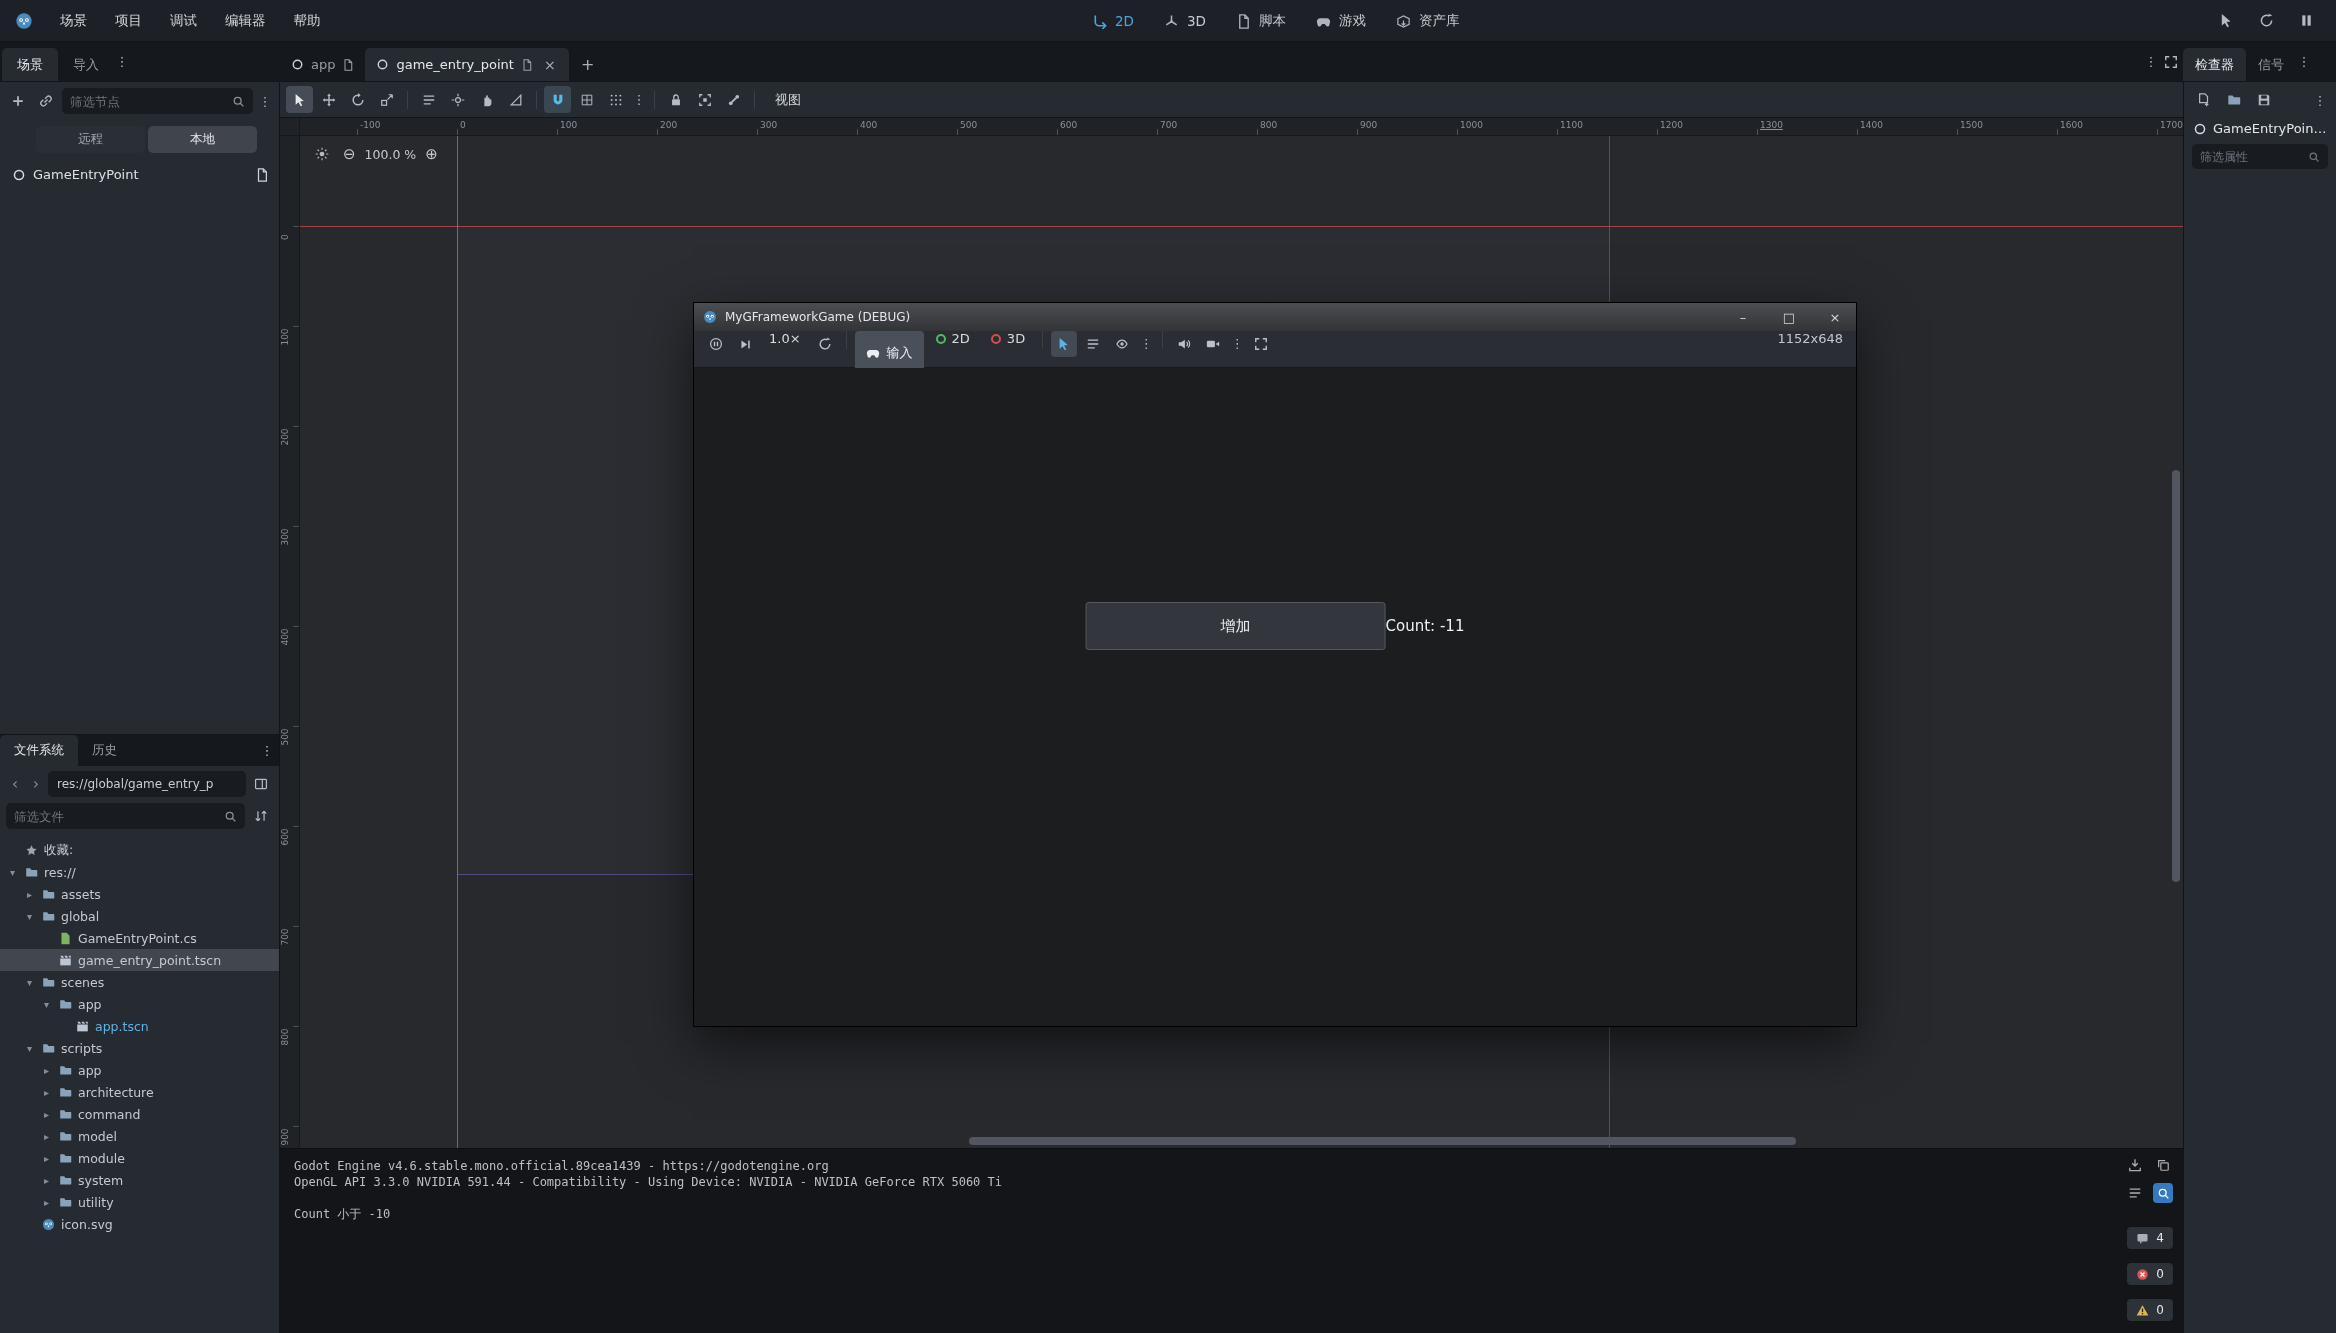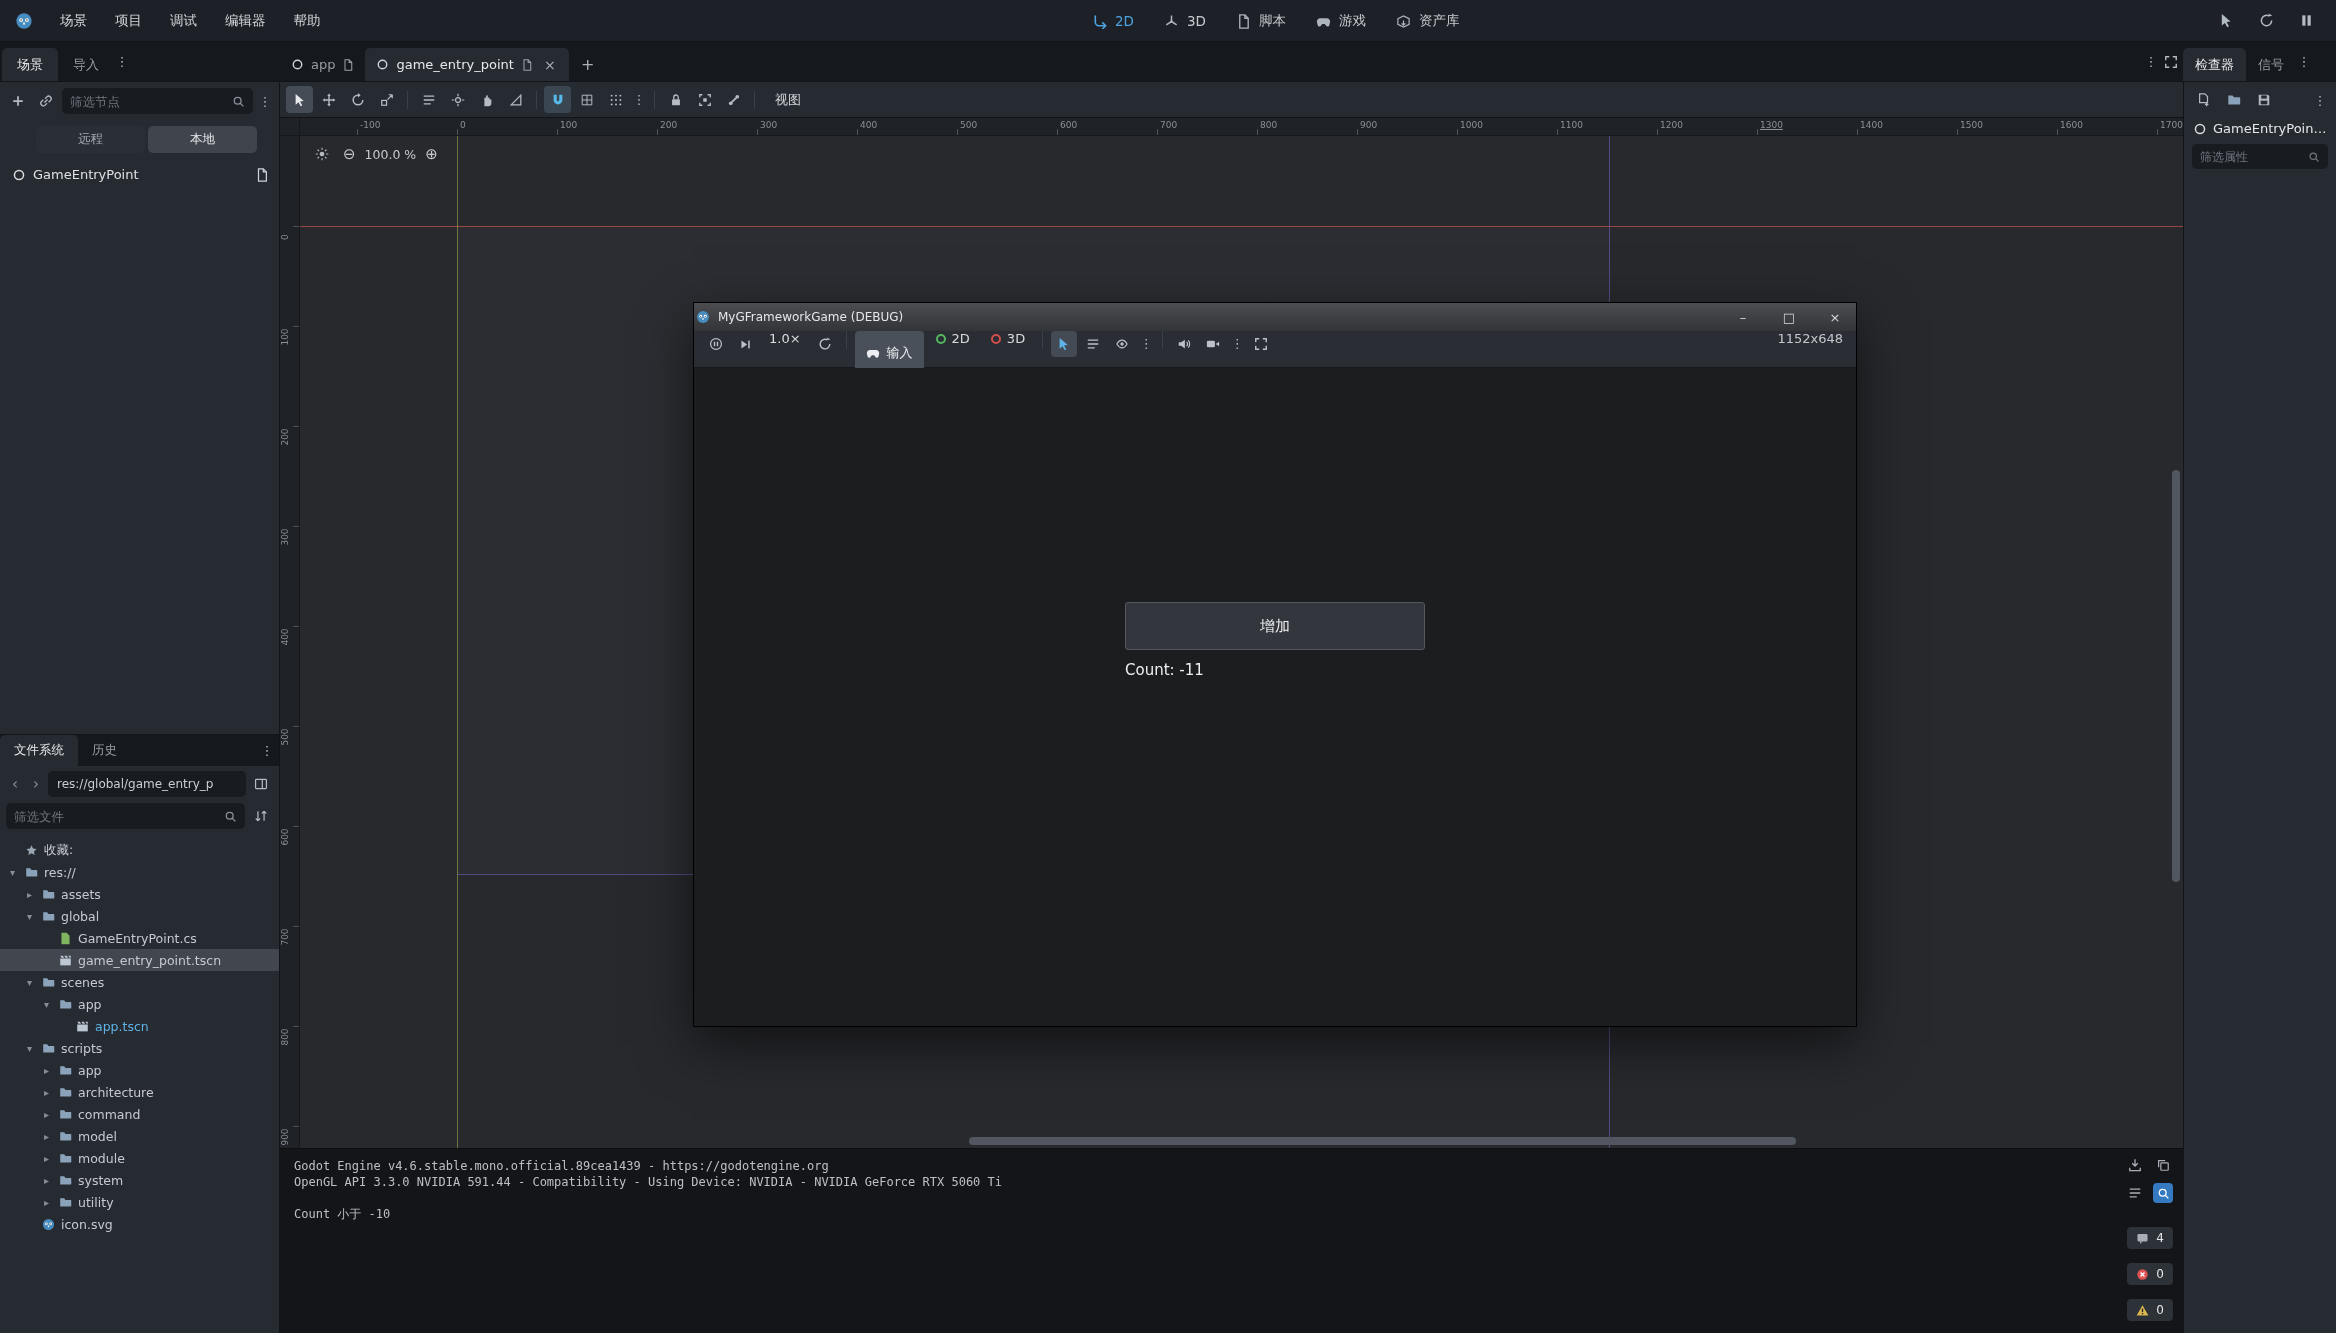--- a/index.html
+++ b/index.html
@@ -86,36 +86,36 @@
 .axis-y{position:absolute;top:0;bottom:0;left:157px;width:1px;background:rgba(154,170,74,.6)}
 .vp-line-r{position:absolute;top:0;bottom:0;left:1309px;width:1px;background:rgba(125,108,220,.5)}
 .vp-line-b{position:absolute;left:157px;width:1152px;top:738px;height:1px;background:rgba(125,108,220,.5)}
 .zoom-bar{position:absolute;left:10px;top:6px;display:flex;align-items:center;gap:9px;color:#c6cacf;z-index:3}
 .zoom-glyph{font-size:15px;color:#c6cacf}
 .zoom-label{font-size:12.5px}
 .hscroll-handle{position:absolute;left:669px;bottom:3px;width:827px;height:8px;border-radius:4px;background:#515660;z-index:4}
 .vscroll-handle{position:absolute;right:3px;top:334px;width:8px;height:412px;border-radius:4px;background:#515660;z-index:4}
 
 .game-window{position:absolute;left:393px;top:166px;width:1164px;height:725px;background:#1c1d20;border:1px solid #000;box-shadow:0 18px 50px rgba(0,0,0,.55);z-index:5;display:flex;flex-direction:column}
-.gw-titlebar{height:28px;background:linear-gradient(#4b4d51,#323438);display:flex;align-items:center;gap:8px;padding:0 2px 0 2px;flex:none}
+.gw-titlebar{height:28px;background:linear-gradient(#4b4d51,#323438);display:flex;align-items:center;gap:8px;padding:0 2px 0 9px;flex:none}
 .gw-title{font-size:12px;color:#e4e6e8}
 .gw-spacer{flex:1}
 .win-btn{width:38px;height:28px;display:flex;align-items:center;justify-content:center;color:#d6d9dc;font-size:13px}
 .gw-toolbar{height:37px;background:#2a2d33;border-bottom:1px solid #17191c;display:flex;align-items:flex-start;gap:3px;padding:0 9px;flex:none}
 .gw-btn{width:26px;height:26px;border-radius:4px;display:flex;align-items:center;justify-content:center;color:#bcc1c8}
 .gw-btn.active{background:#434a54;color:#5fb2e6}
 .gw-speed{padding:0 8px;font-size:13px;color:#dadde1}
 .gw-toggle{display:flex;align-items:center;gap:7px;height:44px;padding:0 11px;border-radius:4px;background:#4a505a;color:#eceef1;font-size:13px}
 .gw-radio{display:flex;align-items:center;gap:6px;padding:0 9px;color:#d8dbde;font-size:13px}
 .ring{width:10px;height:10px;border-radius:50%;border:2.5px solid}
 .ring.g{border-color:#53b85f}
 .ring.r{border-color:#d14f4a}
 .gw-res{margin-left:auto;font-size:13px;color:#c3c7cd;padding-right:4px}
 .gw-content{flex:1;position:relative;background:#1c1d1f}
-.gw-stack{position:absolute;left:50%;top:234px;transform:translateX(-50%);display:flex;flex-direction:column;}
+.gw-stack{position:absolute;left:50%;top:234px;transform:translateX(-50%);display:flex;flex-direction:row;align-items:center}
 .g-btn{width:300px;height:48px;background:#33363d;border:1px solid #54585f;border-radius:3px;color:#eef0f2;font-family:inherit;font-size:15px;display:flex;align-items:center;justify-content:center}
 .g-count{margin:11px 0;font-size:15px;color:#eef0f2;height:18px;line-height:18px}
 
 .output{position:absolute;left:0;right:0;bottom:0;height:185px;background:#141519;border-top:1px solid #0e0f12;padding:9px 0 0 14px;font-family:"DejaVu Sans Mono","Liberation Mono",monospace;font-size:12px;color:#bcc0c6}
 .out-line{height:16px;line-height:16px;white-space:pre}
 .out-controls{position:absolute;top:6px;right:10px;display:flex;flex-direction:column;align-items:flex-end;gap:8px}
 .out-row{display:flex;gap:8px}
 .out-controls .icon-btn{width:20px;height:20px;color:#a9aeb6}
 .icon-btn.search-active{background:#3579c1;color:#fff}
 .chips{display:flex;flex-direction:column;gap:14px;align-items:flex-end;margin-top:16px;font-family:"DejaVu Sans","Liberation Sans",sans-serif}

